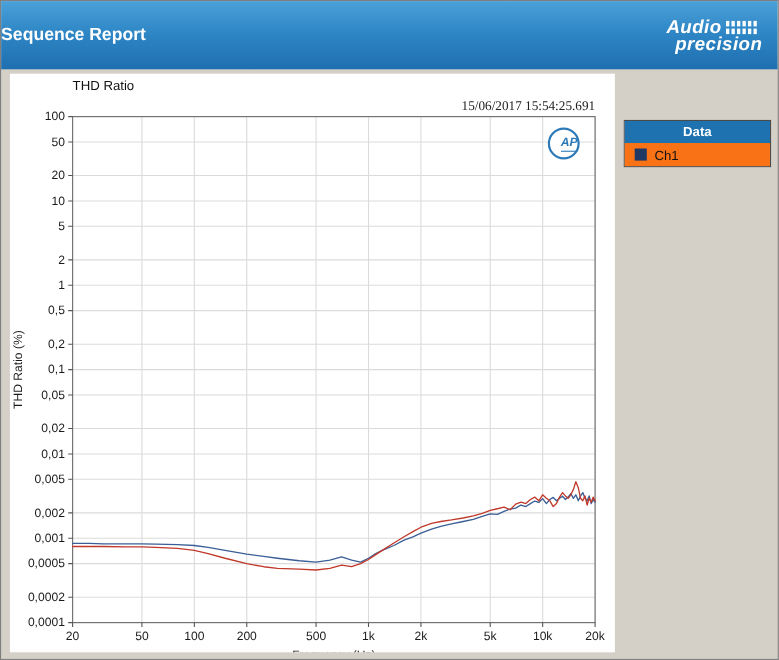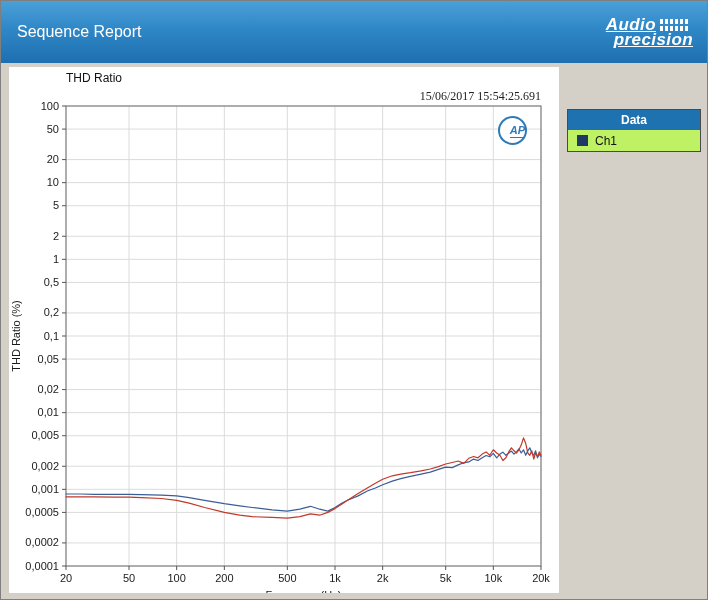--- a/index.html
+++ b/index.html
@@ -6,40 +6,40 @@
   body{
     width:708px;height:600px;position:relative;overflow:hidden;
     background:#D4D0C8;box-sizing:border-box;border:1px solid #7F7F7F;
     font-family:"Liberation Sans",sans-serif;
   }
   .header{
     height:62px;
     background:linear-gradient(180deg,#4AA0D8 0%,#2F87C6 45%,#1E6FB0 100%);
     display:flex;align-items:center;justify-content:space-between;
   }
-  .header-title{color:#fff;font-size:16px;font-weight:normal;padding-left:16px;}
-  .brand{margin-right:14px;color:#fff;font-style:italic;font-weight:bold;text-align:right;line-height:15px;text-decoration:underline;}
+  .header-title{color:#fff;font-size:16px;font-weight:bold;}
+  .brand{margin-right:14px;color:#fff;font-style:italic;font-weight:bold;text-align:right;line-height:15px;}
   .brand-row{display:flex;align-items:center;justify-content:flex-end;gap:3px;}
   .brand-line{font-size:17px;letter-spacing:.4px;}
   .panel{position:absolute;left:8px;top:66px;width:550px;height:526px;background:#FFFFFF;}
   .plot-svg{position:absolute;left:0;top:0;width:550px;height:526px;}
   .plot-svg text{font-family:"Liberation Sans",sans-serif;}
   .chart-title{position:absolute;left:57px;top:4px;width:475px;text-align:left;font-size:12px;color:#111;}
   .timestamp{position:absolute;right:18px;top:22px;font-size:12px;color:#222;font-family:Liberation Serif, serif;}
   .ap-badge{
     position:absolute;left:489px;top:49px;width:25px;height:25px;background:#fff;
     border:2px solid #2E7AB8;border-radius:50%;
     display:flex;align-items:center;justify-content:flex-end;
     color:#2E7AB8;font-style:italic;font-weight:bold;font-size:11px;
   }
   .ap-badge span{border-bottom:1px solid #2E7AB8;padding-bottom:1px;}
   .legend{position:absolute;left:566px;top:108px;width:132px;background:#fff;border:1px solid #4A4A4A;}
   .legend-header{height:20px;background:#1E72B0;color:#fff;font-weight:bold;font-size:12px;
     display:flex;align-items:center;justify-content:center;}
-  .legend-item{display:flex;align-items:center;height:21px;padding-left:9px;font-size:12px;color:#111;background:#bef264;}
+  .legend-item{display:flex;align-items:center;height:21px;padding-left:9px;font-size:12px;color:#111;background:#f97316;}
   .legend-swatch{width:11px;height:11px;margin-right:7px;flex:0 0 auto;}
 </style>
 </head>
 <body>
 
 <div class="header">
   <div class="header-title">Sequence Report</div>
   <div class="brand">
     <div class="brand-row">
       <span class="brand-line">Audio</span>

